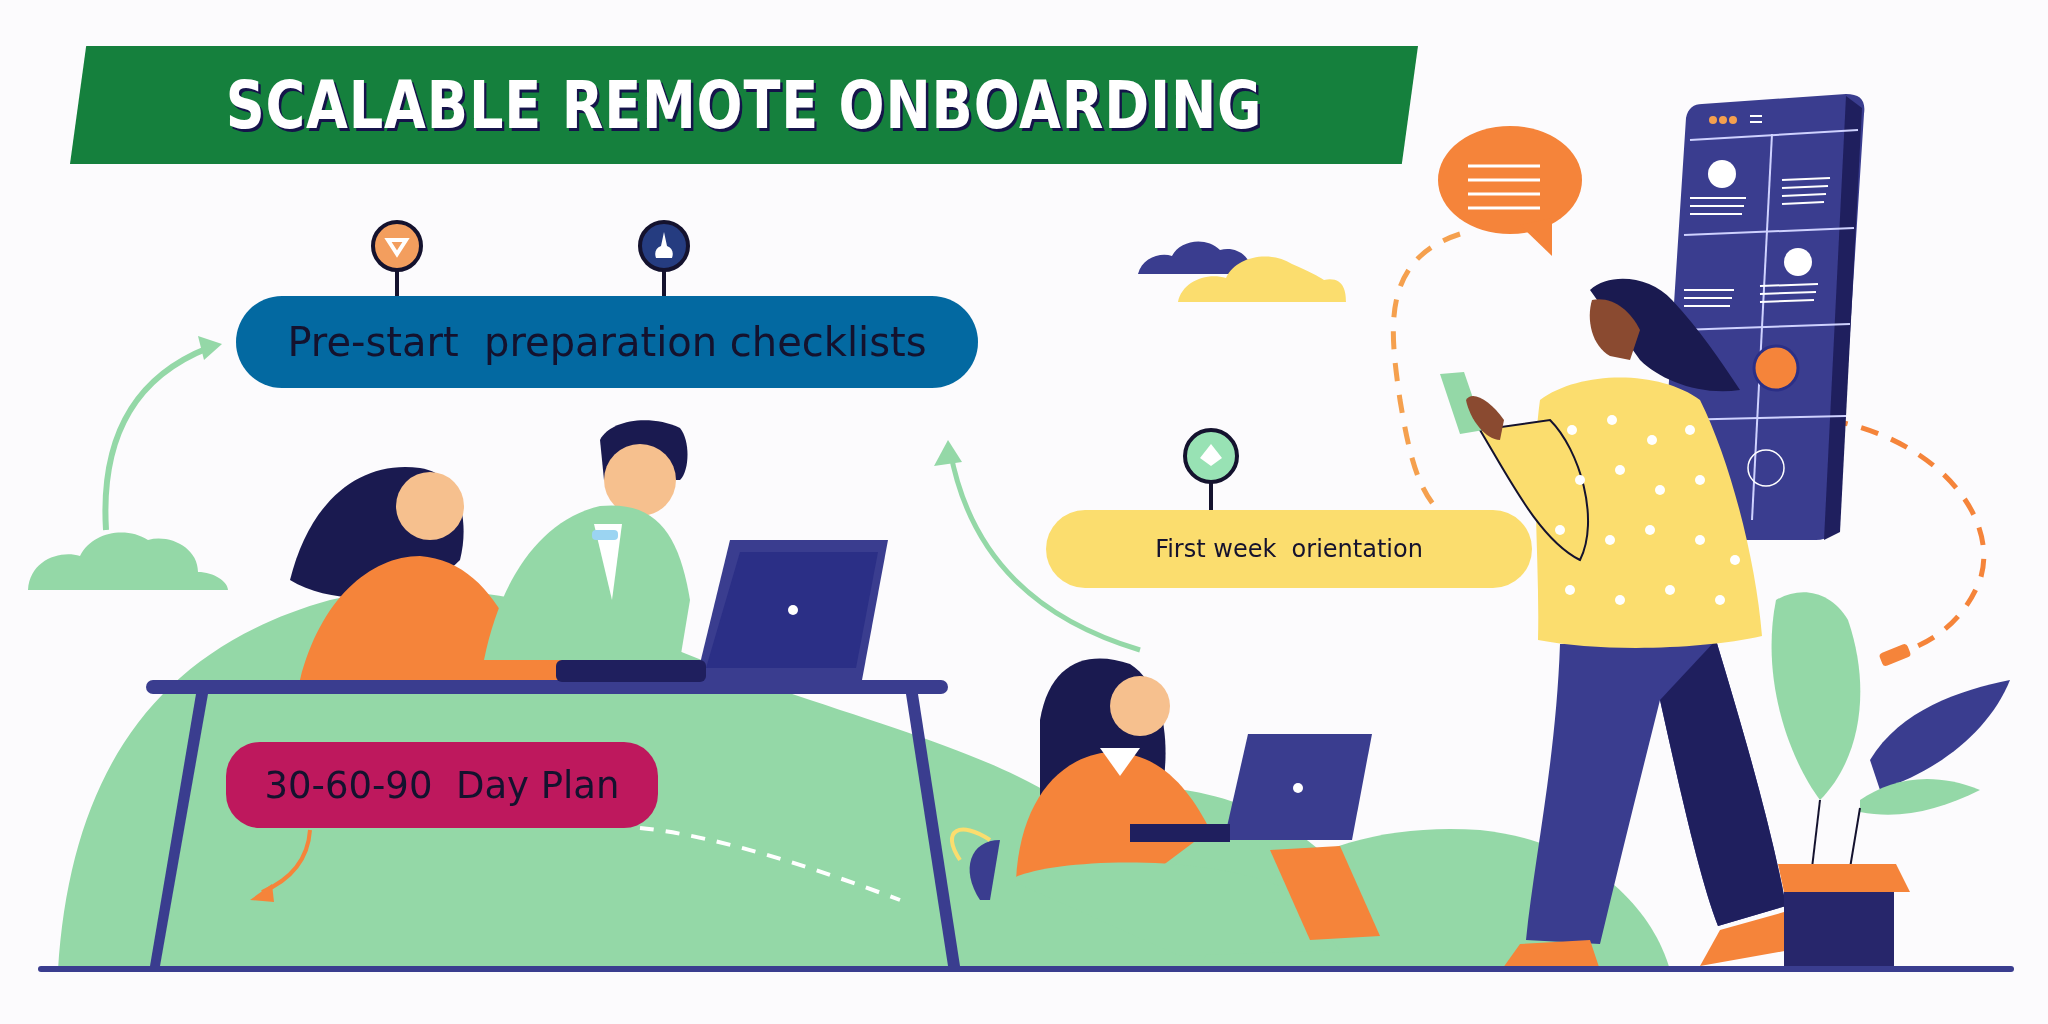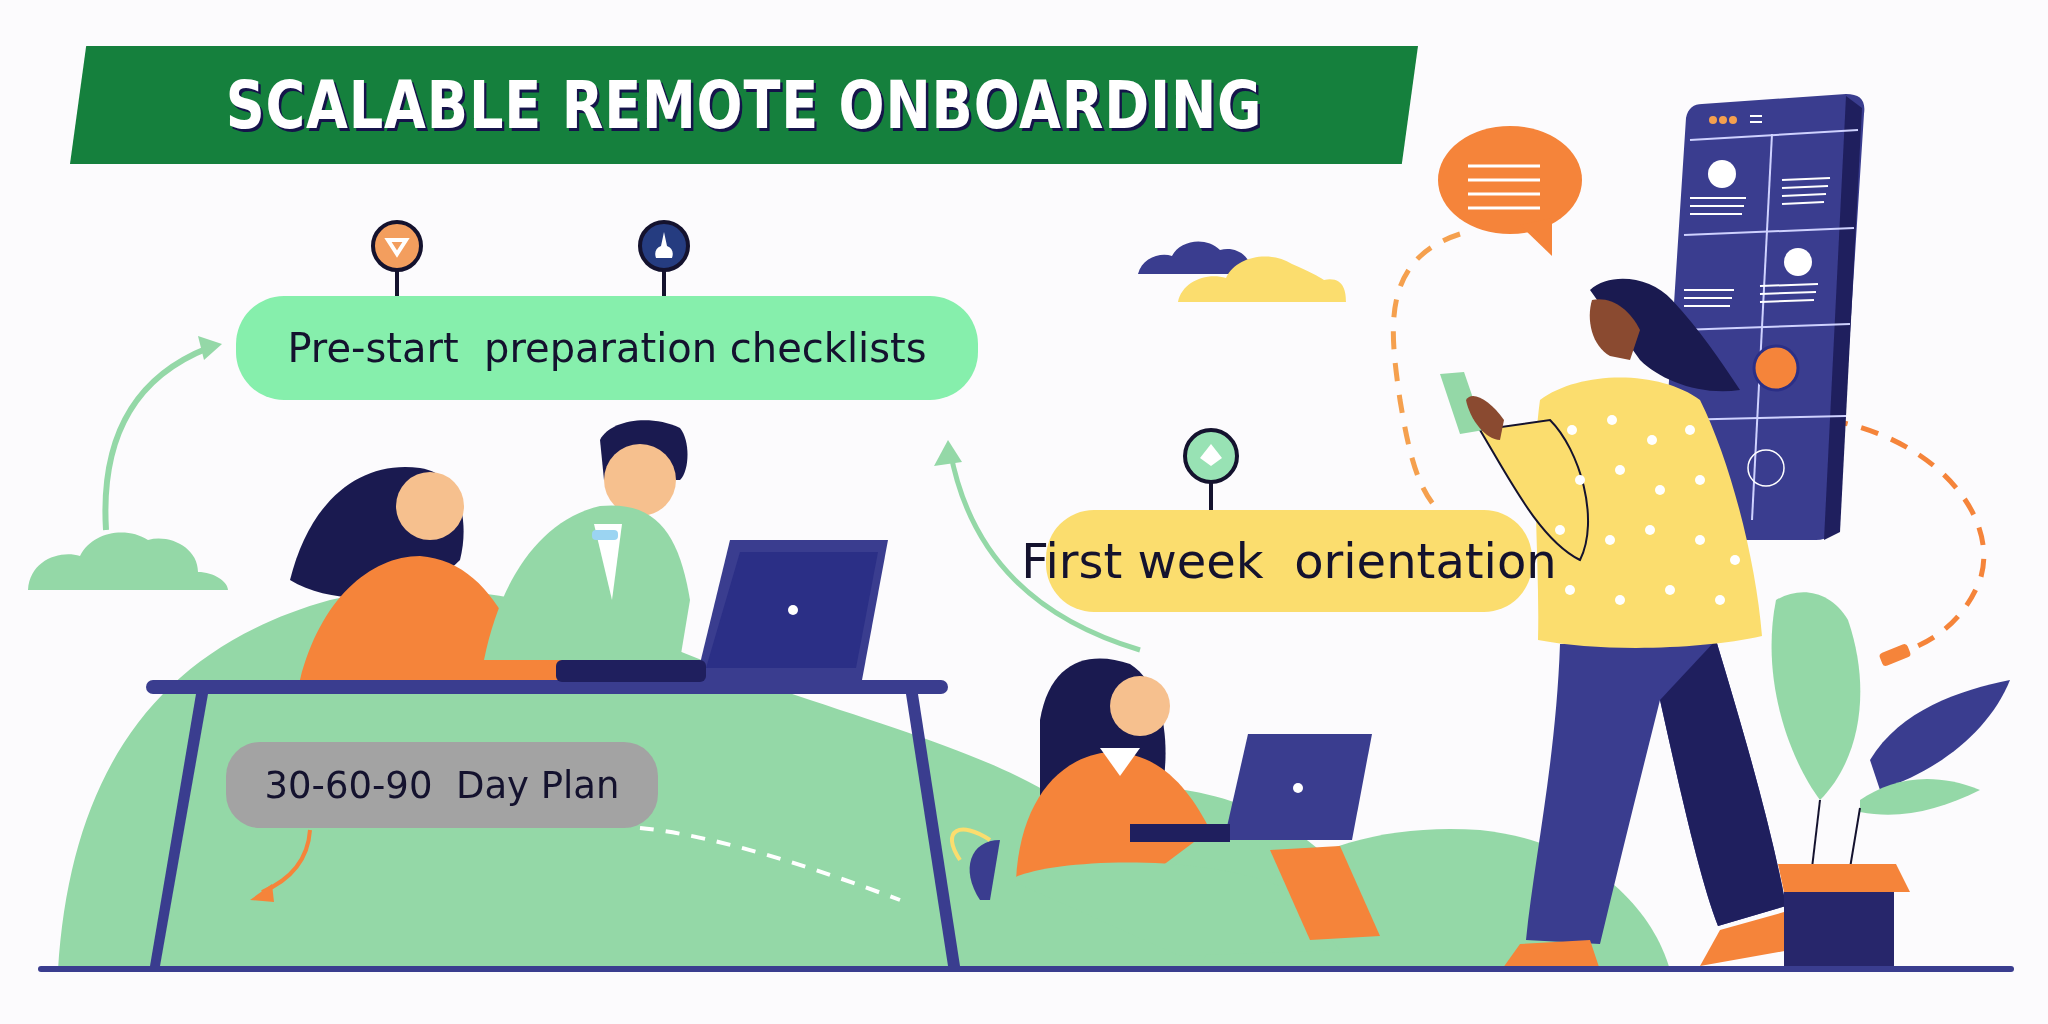--- a/index.html
+++ b/index.html
@@ -14,23 +14,23 @@
   .title-text {
     color: #ffffff; font-family: "DejaVu Sans", sans-serif; font-weight: bold;
     font-size: 66px; letter-spacing: 1px; transform: scaleX(0.82);
     text-shadow: 3px 3px 0 #15144a; white-space: nowrap;
   }
   .pill {
     position: absolute; display: flex; align-items: center; justify-content: center;
     border-radius: 48px; color: #14122e; white-space: nowrap;
     font-family: "DejaVu Sans", sans-serif;
   }
-  .pill-green { left: 236px; top: 296px; width: 742px; height: 104px; background: #86efac; font-size: 40px; }
-  .pill-yellow { left: 1046px; top: 510px; width: 486px; height: 102px; background: #fbdd6e; font-size: 48px; }
-  .pill-white { left: 226px; top: 742px; width: 432px; height: 86px; background: #a3a3a3; font-size: 37px; border-radius: 34px; }
+  .pill-green { left: 236px; top: 296px; width: 742px; height: 92px; background: #0369a1; font-size: 40px; }
+  .pill-yellow { left: 1046px; top: 510px; width: 486px; height: 78px; background: #fbdd6e; font-size: 24px; }
+  .pill-white { left: 226px; top: 742px; width: 432px; height: 86px; background: #be185d; font-size: 37px; border-radius: 34px; }
 </style>
 </head>
 <body>
 
 <svg class="layer" viewBox="0 0 2048 1024" xmlns="http://www.w3.org/2000/svg">
 
   <path d="M58 970 C70 780 150 650 330 600 C500 560 640 640 780 690 C900 730 1000 760 1060 800 C1140 770 1260 790 1330 860 L1330 970 Z" fill="#94d8a7"></path>
   <path d="M1200 970 C1230 880 1340 820 1480 830 C1580 840 1650 900 1670 970 Z" fill="#94d8a7"></path>
 
   <path d="M28 590 C30 560 60 550 80 556 C92 532 126 526 148 540 C170 534 198 548 198 572 C214 572 228 582 228 590 Z" fill="#94d8a7"></path>

